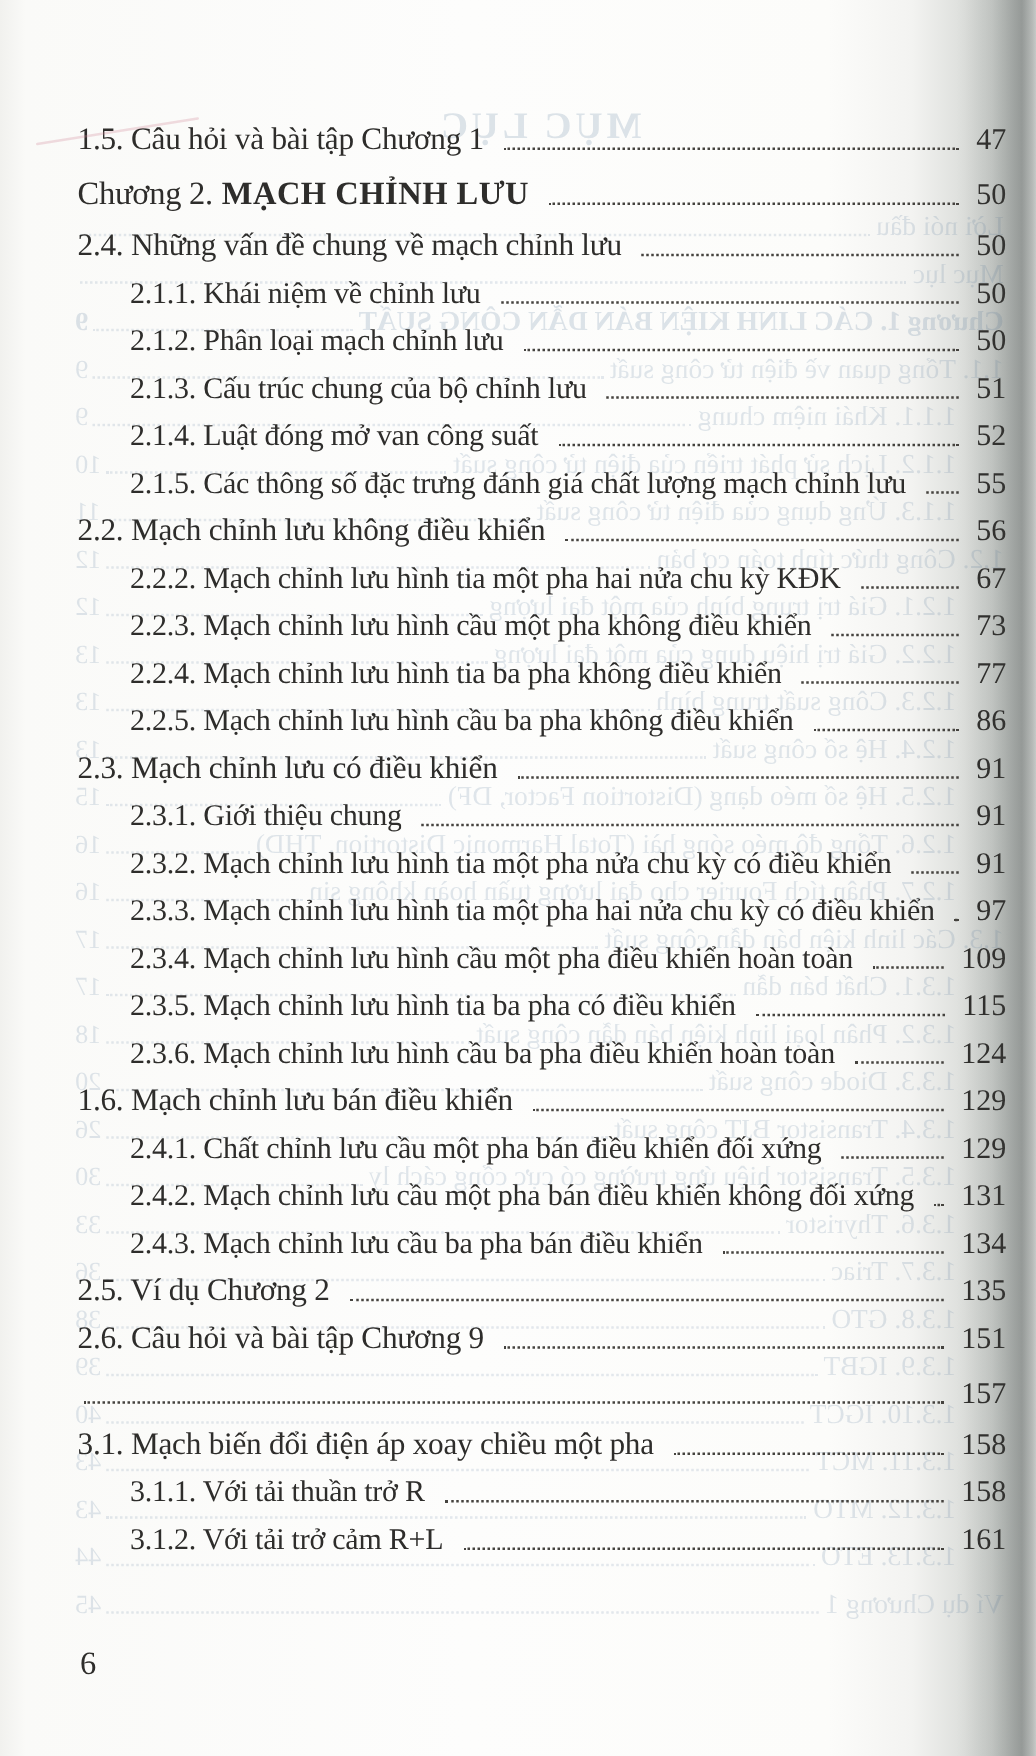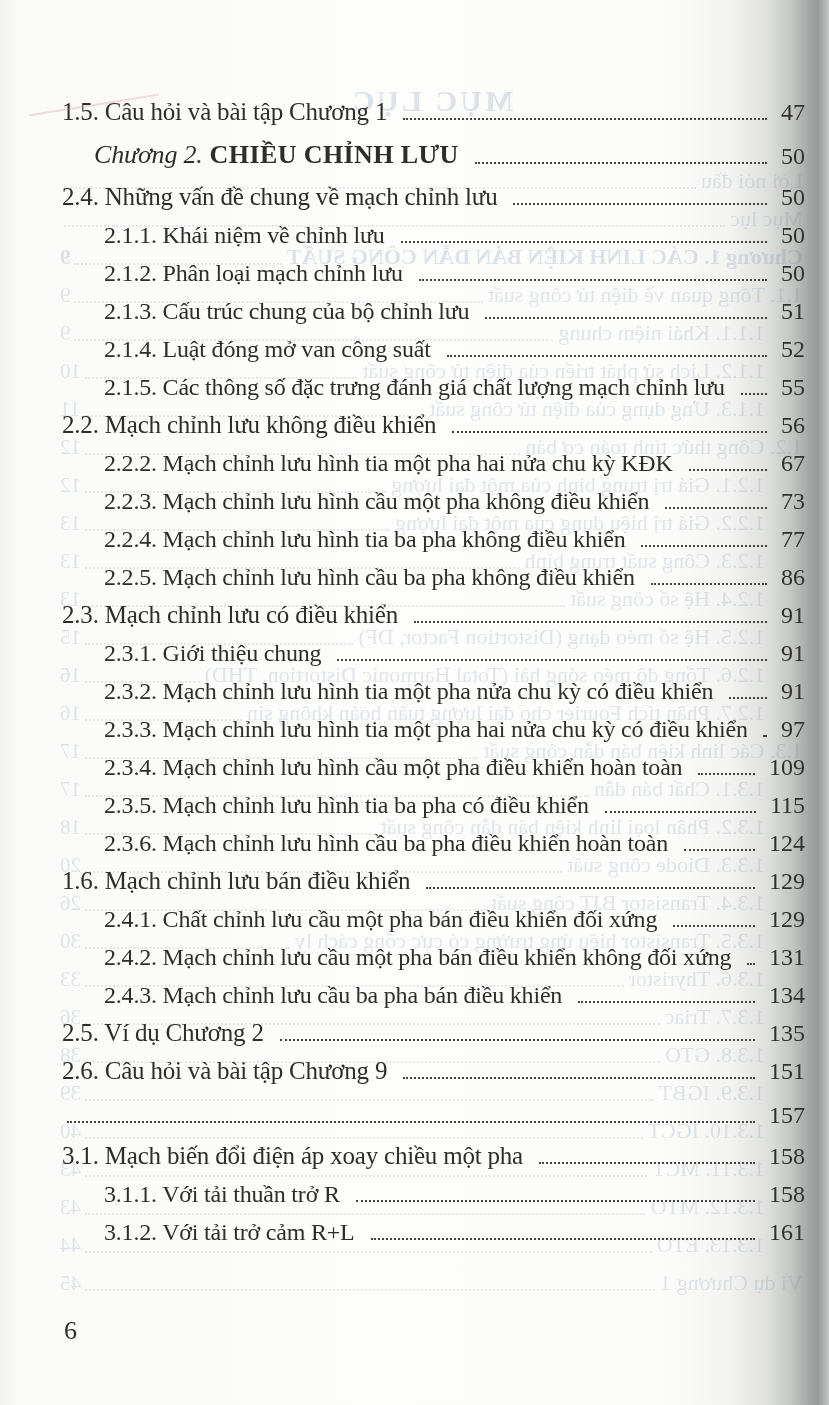--- a/index.html
+++ b/index.html
@@ -79,21 +79,21 @@
     gap:11px;
   }
   .row .label{
     flex:0 1 auto;min-width:0;overflow:hidden;
     letter-spacing:-0.2px;
   }
   .lvl1 .label{font-size:25px;}
   .lvl2{padding-left:42px;justify-content:flex-end;}
   .lvl2 .label{font-size:24px;}
   .chapter{margin-top:14px;margin-bottom:11px;}
-  .chapter .prefix{font-style:italic;font-size:26px;margin-left:32px;}
+  .chapter .prefix{font-size:26px;}
   .chapter .ctitle{font-weight:bold;font-size:26px;letter-spacing:0.4px;margin-left:7px;}
   .leader{
     flex:1 0 4px;min-width:4px;
     border-bottom:2.6px dotted #45433f;
     margin:0 2px 6px 5px;
   }
   .pg{font-size:24px;padding-left:1px;}
 
   .footer-num{
     position:absolute;left:64px;top:1316px;
@@ -261,21 +261,21 @@
       </div>
   </div>
 
   <main class="toc" id="toc-list">
       <div class="row lvl1">
         <span class="label">1.5. Câu hỏi và bài tập Chương 1</span>
         <span class="leader"></span>
         <span class="pg">47</span>
       </div>
       <div class="row chapter">
-        <span class="label"><span class="prefix">Chương 2.</span><span class="ctitle">CHIỀU CHỈNH LƯU</span></span>
+        <span class="label"><span class="prefix">Chương 2.</span><span class="ctitle">MẠCH CHỈNH LƯU</span></span>
         <span class="leader"></span>
         <span class="pg">50</span>
       </div>
       <div class="row lvl1">
         <span class="label">2.4. Những vấn đề chung về mạch chỉnh lưu</span>
         <span class="leader"></span>
         <span class="pg">50</span>
       </div>
       <div class="row lvl2">
         <span class="label">2.1.1. Khái niệm về chỉnh lưu</span>

